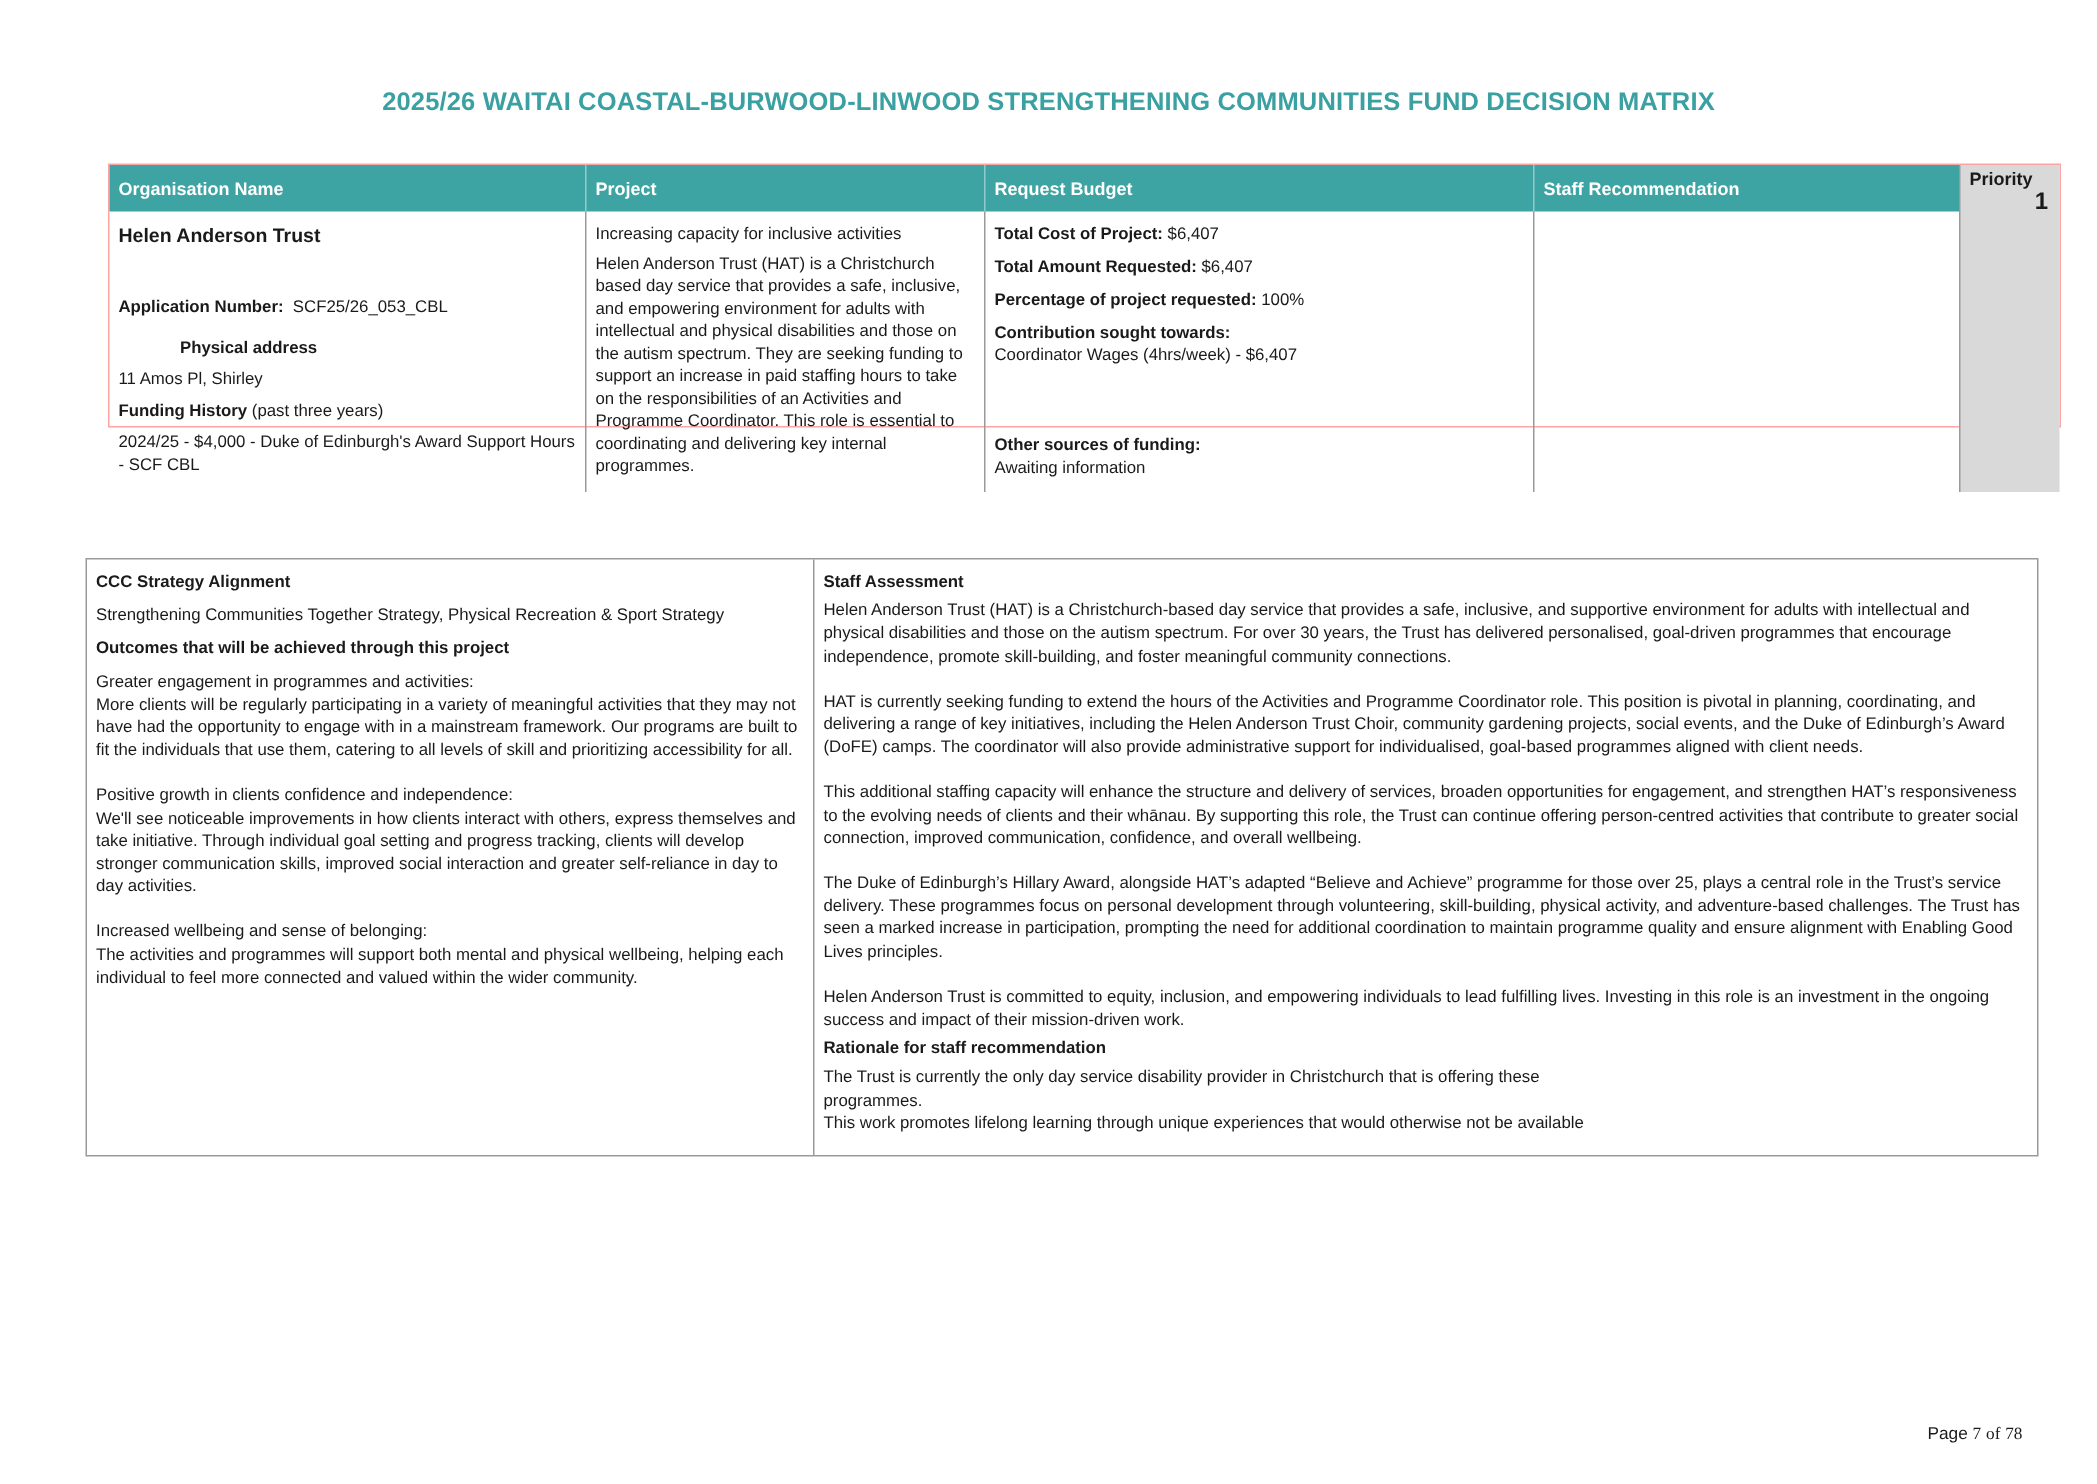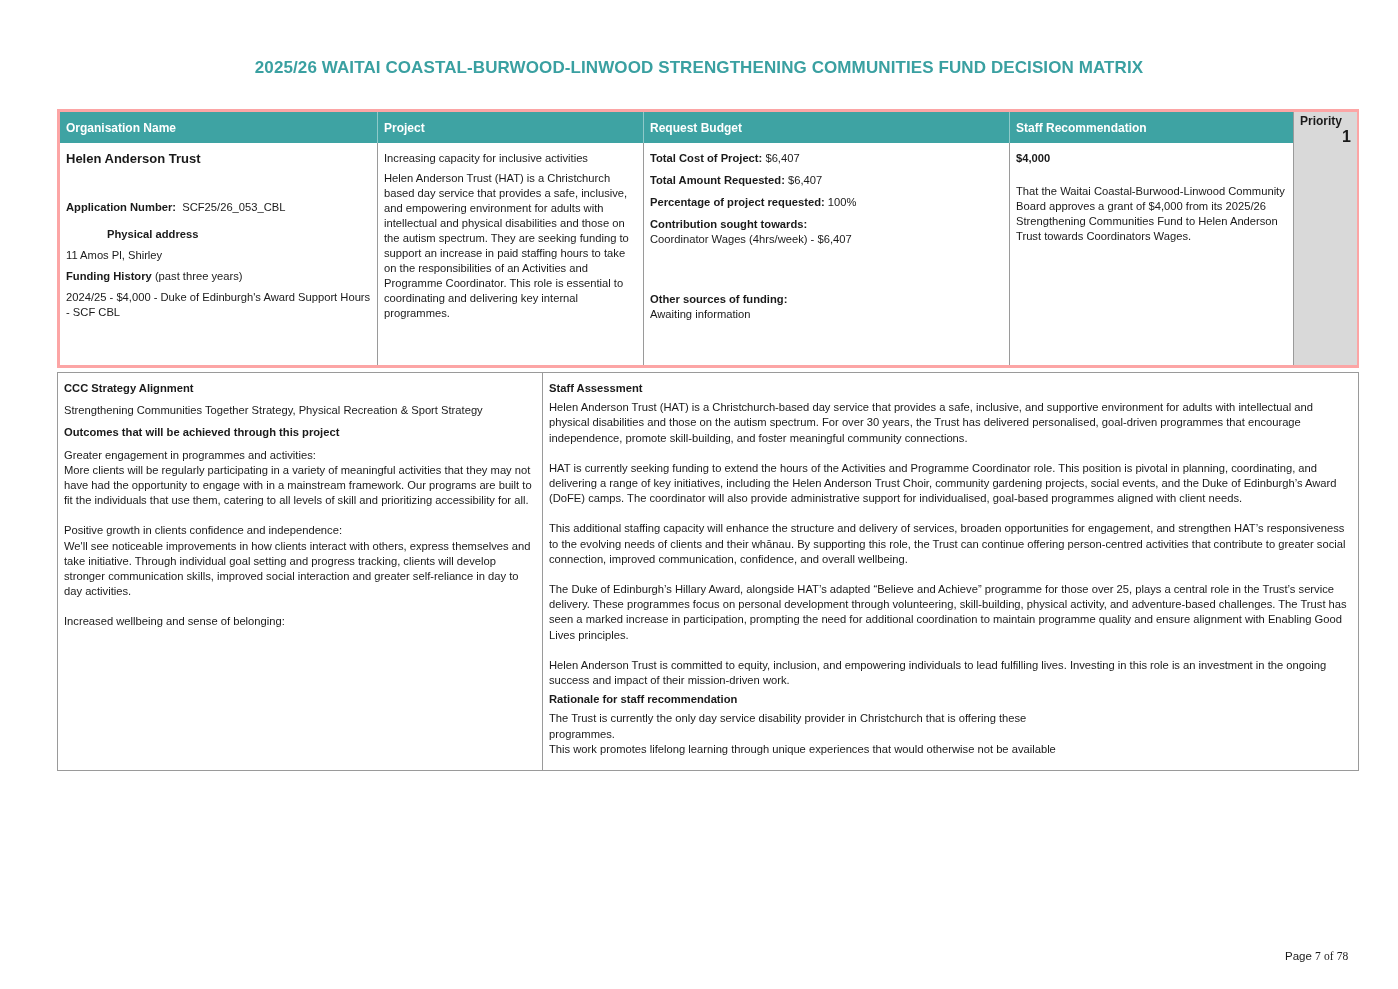--- a/index.html
+++ b/index.html
@@ -7,22 +7,22 @@
     body { position: relative; font-family: "Liberation Sans", "DejaVu Sans", sans-serif; color: #1a1a1a; overflow: hidden; }
 
     .title {
       position: absolute; top: 58px; left: 0; width: 1398px;
       text-align: center; color: #3aa0a1; font-weight: bold; font-size: 17px;
       letter-spacing: 0.1px;
     }
 
     
     .top-table {
-      position: absolute; top: 109px; left: 57px; width: 1302px; height: 259px;
-      border: 3px solid #fca5a5;
+      position: absolute; top: 109px; left: 72px; width: 1302px; height: 176px;
+      border: 1px solid #fca5a5;
       display: grid;
       grid-template-columns: 318px 266px 366px 283px 1fr;
       grid-template-rows: 31px 1fr;
     }
     .th {
       background: #3ea3a3; color: #ffffff; font-weight: bold; font-size: 12px;
       padding: 0 6px; display: flex; align-items: center;
       border-right: 1px solid #8fc9c9;
     }
     .th.priority-h {
@@ -112,41 +112,38 @@
     <div class="budget-line">
       <span class="b">Percentage of project requested:</span>
       <span>100%</span>
     </div>
     <div class="b">Contribution sought towards:</div>
     <div>Coordinator Wages (4hrs/week) - $6,407</div>
     <div class="b" style="margin-top:45px;">Other sources of funding:</div>
     <div>Awaiting information</div>
   </div>
 
-  <div class="td" style="grid-column:4; grid-row:2; border-right:none;">
-    <div class="rec-amount">$4,000</div>
-    <div>That the Waitai Coastal-Burwood-Linwood Community Board approves a grant of $4,000 from its 2025/26 Strengthening Communities Fund to Helen Anderson Trust towards Coordinators Wages.</div>
-  </div>
 </div>
 
 <div class="bottom-table">
   <div class="bcell left">
     <div class="b">CCC Strategy Alignment</div>
     <div class="hdr-gap">Strengthening Communities Together Strategy, Physical Recreation &amp; Sport Strategy</div>
     <div class="b hdr-gap">Outcomes that will be achieved through this project</div>
     <div class="hdr-gap">
       <div>Greater engagement in programmes and activities:</div>
       <div>More clients will be regularly participating in a variety of meaningful activities that they may not have had the opportunity to engage with in a mainstream framework. Our programs are built to fit the individuals that use them, catering to all levels of skill and prioritizing accessibility for all.</div>
     </div>
     <div class="para-gap">
       <div>Positive growth in clients confidence and independence:</div>
       <div>We'll see noticeable improvements in how clients interact with others, express themselves and take initiative. Through individual goal setting and progress tracking, clients will develop stronger communication skills, improved social interaction and greater self-reliance in day to day activities.</div>
     </div>
     <div class="para-gap">
       <div>Increased wellbeing and sense of belonging:</div>
+      <div>The activities and programmes will support both mental and physical wellbeing, helping each individual to feel more connected and valued within the wider community.</div>
     </div>
   </div>
 
   <div class="bcell">
     <div class="b">Staff Assessment</div>
     <div class="sub-gap">Helen Anderson Trust (HAT) is a Christchurch-based day service that provides a safe, inclusive, and supportive environment for adults with intellectual and physical disabilities and those on the autism spectrum. For over 30 years, the Trust has delivered personalised, goal-driven programmes that encourage independence, promote skill-building, and foster meaningful community connections.</div>
     <div class="para-gap">HAT is currently seeking funding to extend the hours of the Activities and Programme Coordinator role. This position is pivotal in planning, coordinating, and delivering a range of key initiatives, including the Helen Anderson Trust Choir, community gardening projects, social events, and the Duke of Edinburgh’s Award (DoFE) camps. The coordinator will also provide administrative support for individualised, goal-based programmes aligned with client needs.</div>
     <div class="para-gap">This additional staffing capacity will enhance the structure and delivery of services, broaden opportunities for engagement, and strengthen HAT’s responsiveness to the evolving needs of clients and their whānau. By supporting this role, the Trust can continue offering person-centred activities that contribute to greater social connection, improved communication, confidence, and overall wellbeing.</div>
     <div class="para-gap">The Duke of Edinburgh’s Hillary Award, alongside HAT’s adapted “Believe and Achieve” programme for those over 25, plays a central role in the Trust’s service delivery. These programmes focus on personal development through volunteering, skill-building, physical activity, and adventure-based challenges. The Trust has seen a marked increase in participation, prompting the need for additional coordination to maintain programme quality and ensure alignment with Enabling Good Lives principles.</div>
     <div class="para-gap">Helen Anderson Trust is committed to equity, inclusion, and empowering individuals to lead fulfilling lives. Investing in this role is an investment in the ongoing success and impact of their mission-driven work.</div>

